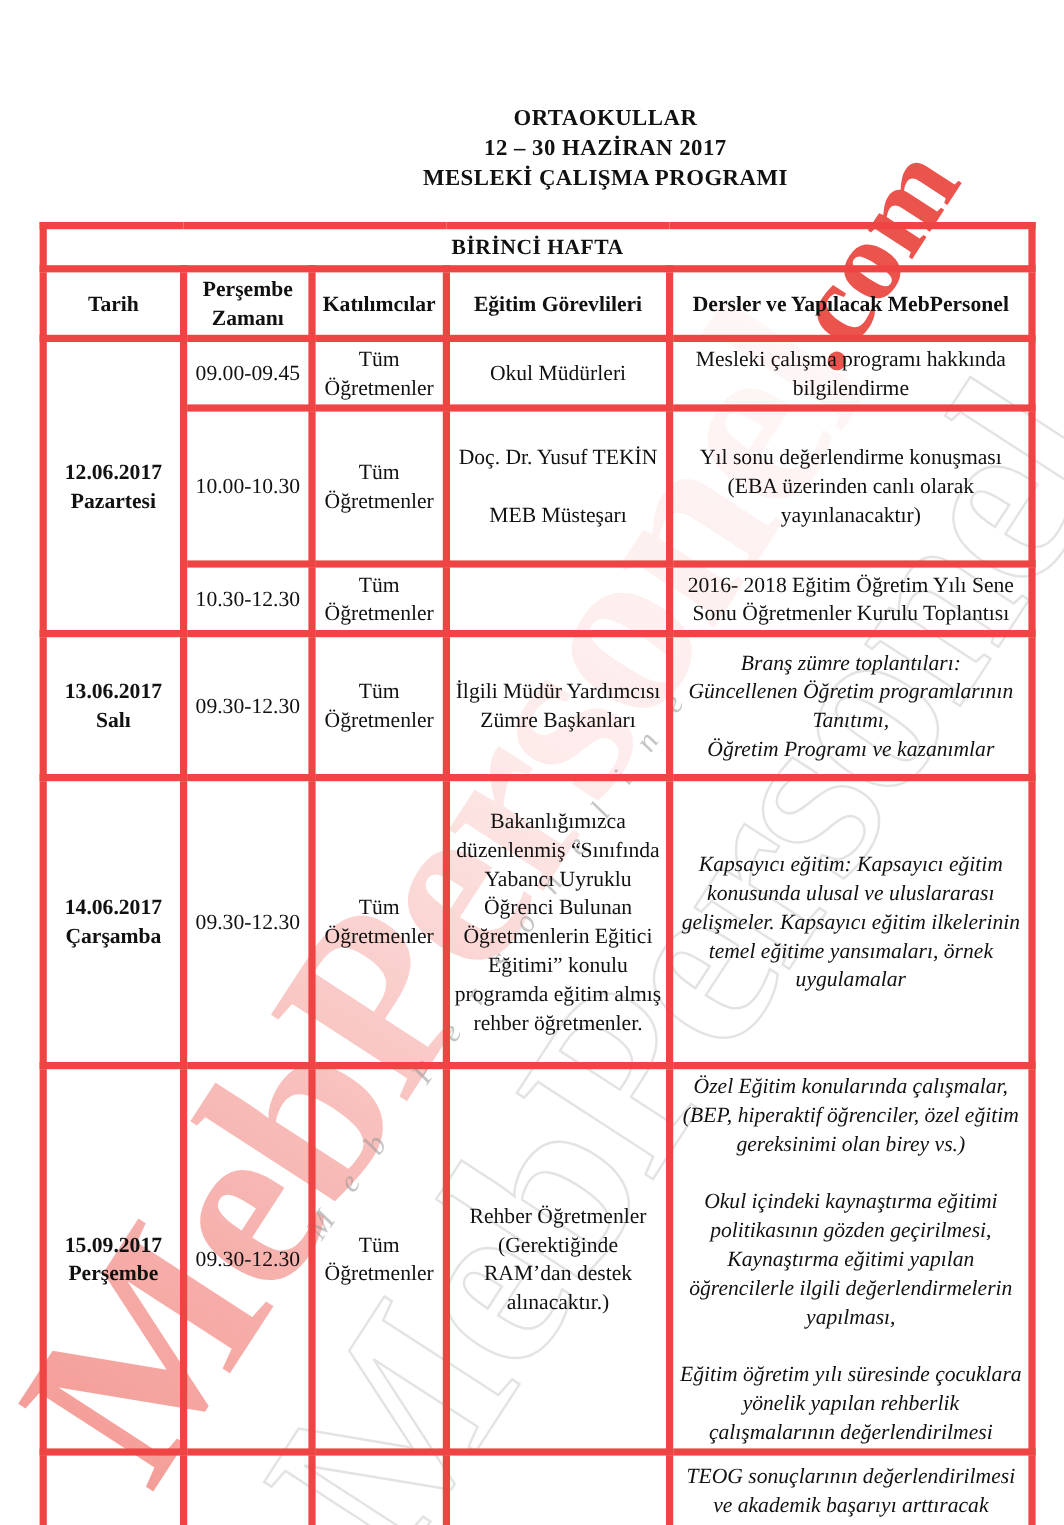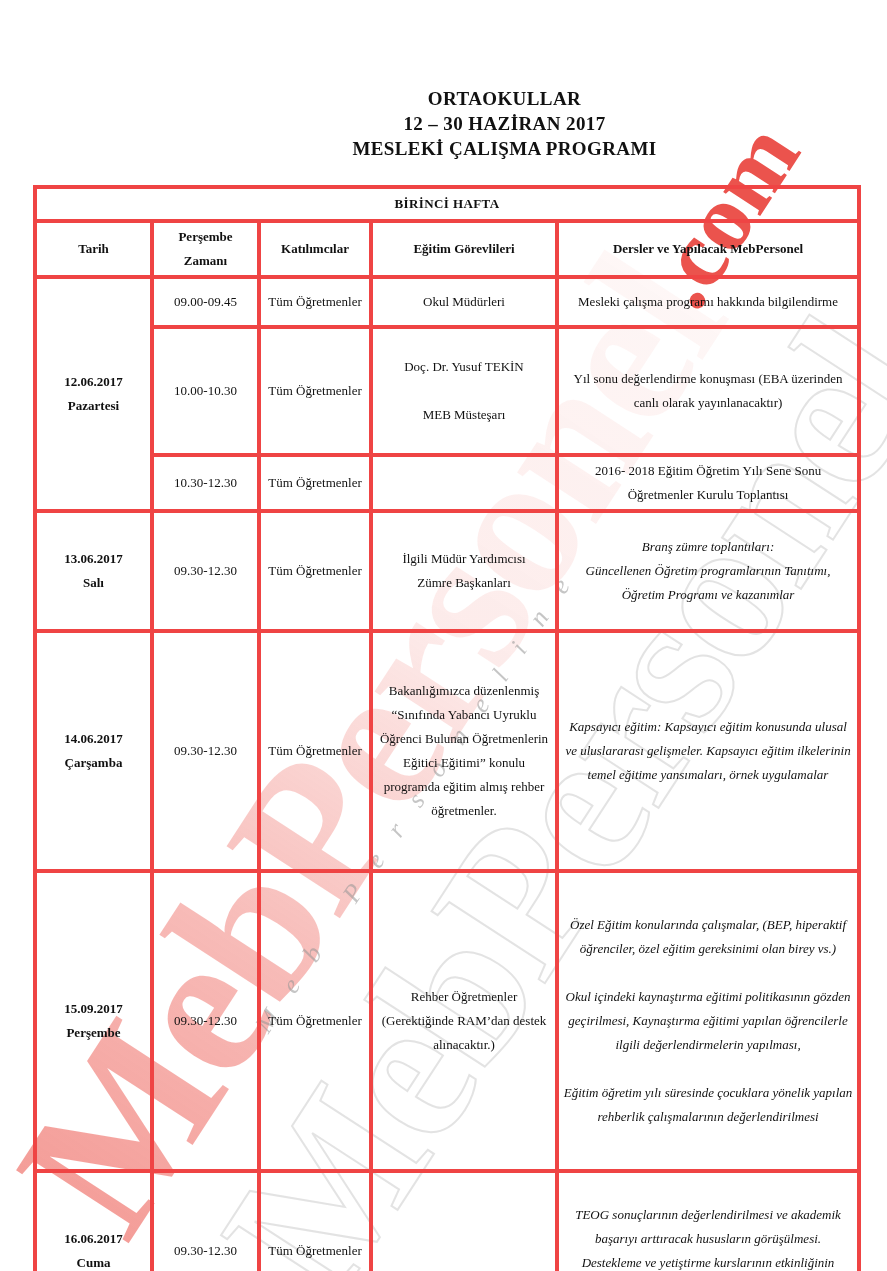--- a/index.html
+++ b/index.html
@@ -83,23 +83,23 @@
     position: absolute;
     left: 33px;
     top: 185px;
     width: 824px;
     z-index: 2;
     border-collapse: collapse;
     table-layout: fixed;
     background: transparent;
   }
   table.schedule td, table.schedule th {
-    border: 4px solid #ef4444;
+    border: 6px solid #ef4444;
     padding: 2px 4px;
-    font-size: 13px;
+    font-size: 18px;
     line-height: 24px;
     vertical-align: middle;
     text-align: center;
     overflow: hidden;
     background: transparent;
   }
   table.schedule {
     border: 3px solid #000;
   }
   th.week-header {

